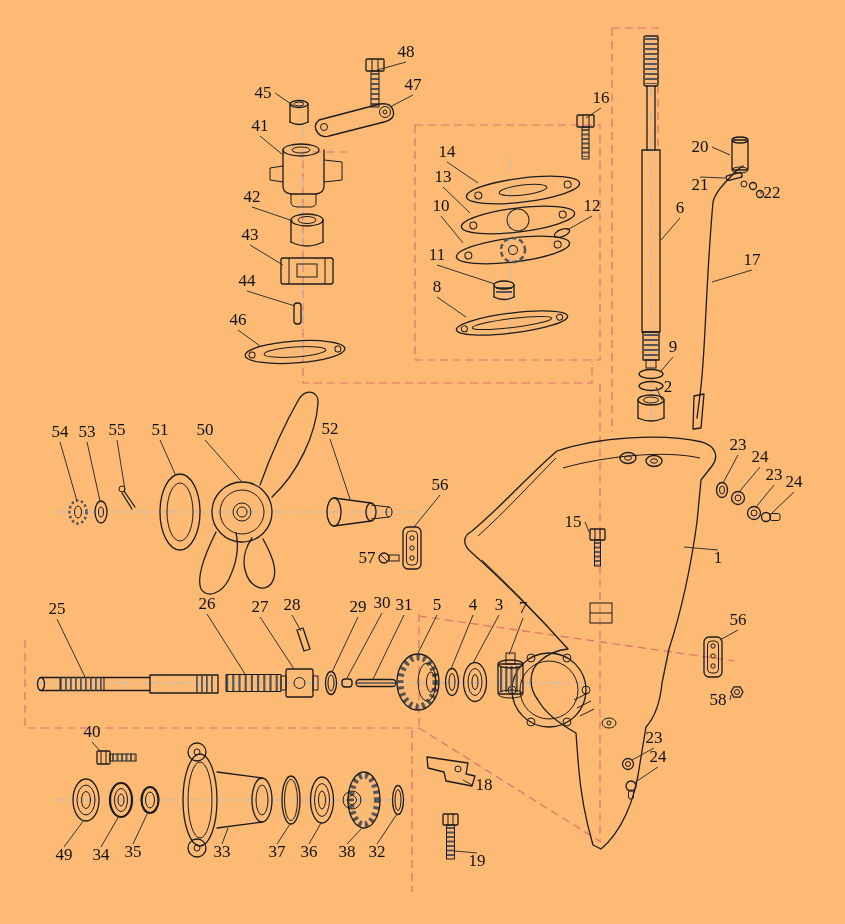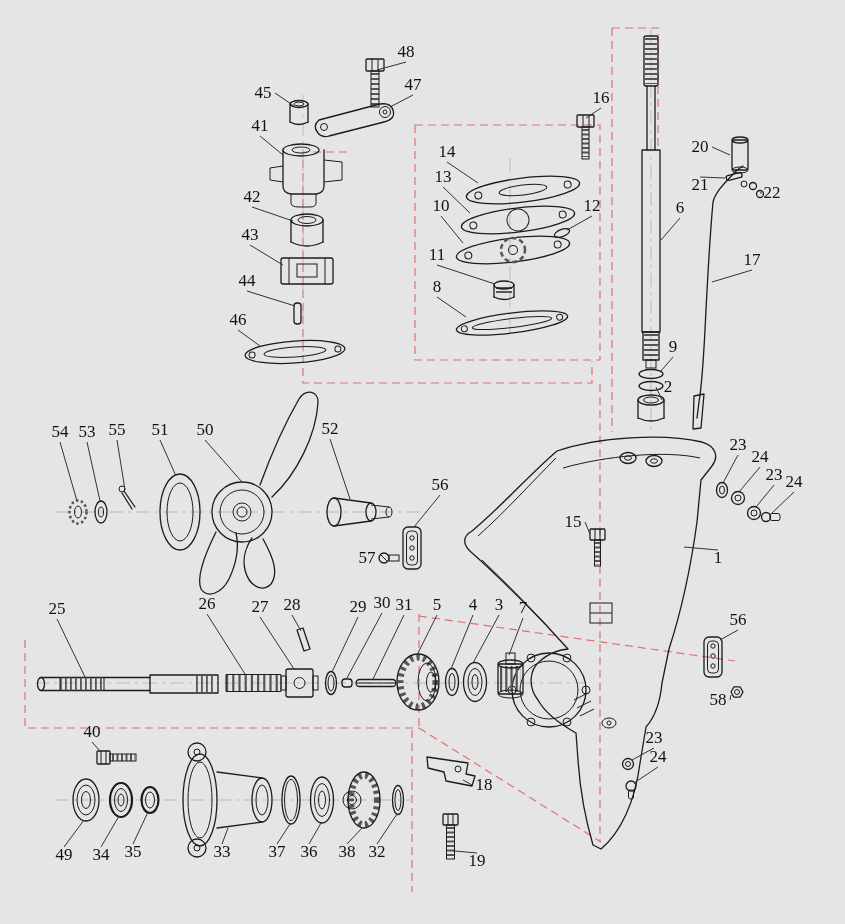--- a/index.html
+++ b/index.html
@@ -1,16 +1,16 @@
 <!DOCTYPE html>
 <html><head>
 <meta charset="utf-8">
 <style>
   html,body{margin:0;padding:0;background:#fff;}
-  .page{width:845px;height:924px;position:relative;background:#e5e5e5;overflow:hidden;
+  .page{width:845px;height:924px;position:relative;background:#fdba74;overflow:hidden;
         font-family:"Liberation Serif",serif;}
   svg{position:absolute;left:0;top:0;}
   .ln{fill:none;stroke:#1c1c1c;stroke-width:1.3;stroke-linecap:round;stroke-linejoin:round;}
   .thin{fill:none;stroke:#1c1c1c;stroke-width:1;}
   .thick{fill:none;stroke:#1c1c1c;stroke-width:2.2;}
   .stripe{fill:none;stroke:#555;}
   .teeth{fill:none;stroke:#555;}
   .red{fill:none;stroke:#e07070;stroke-width:1.2;stroke-dasharray:8 5;}
   .cl{fill:none;stroke:#bbbbbb;stroke-width:1;stroke-dasharray:14 5 3 5;}
   .leader{stroke:#333;stroke-width:1;}

